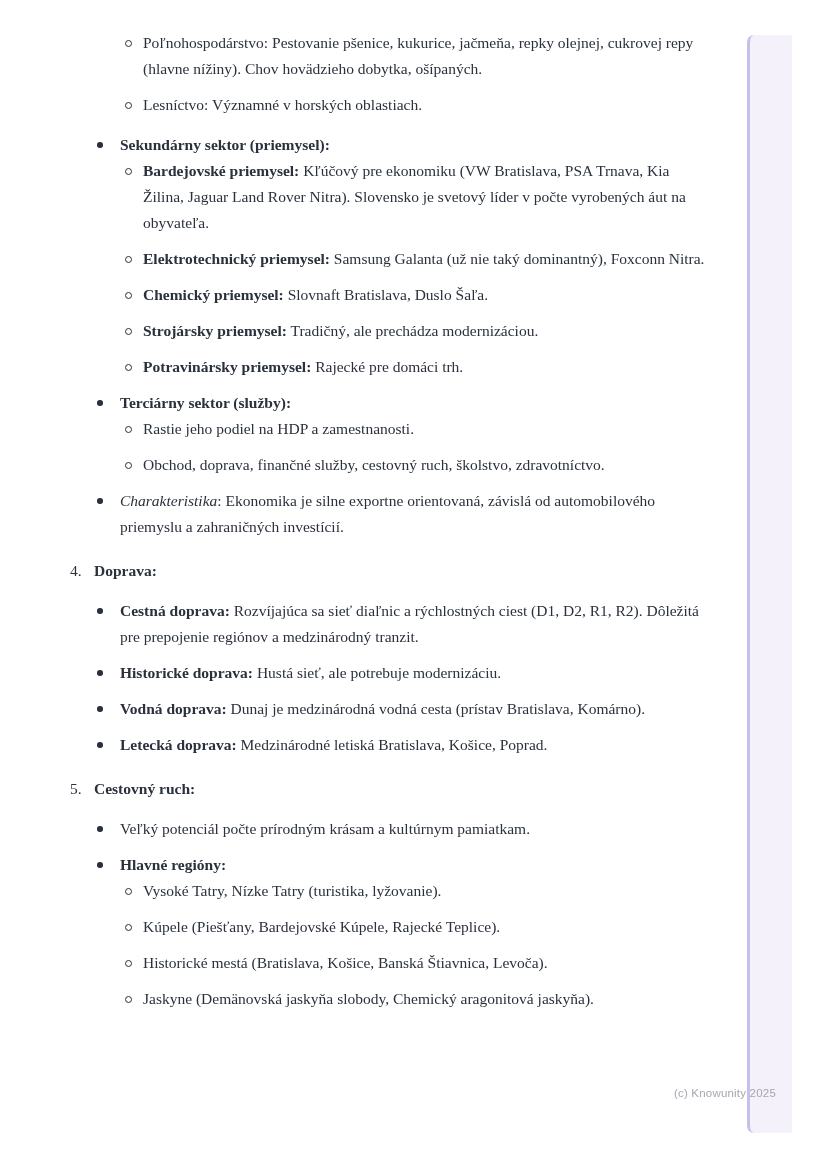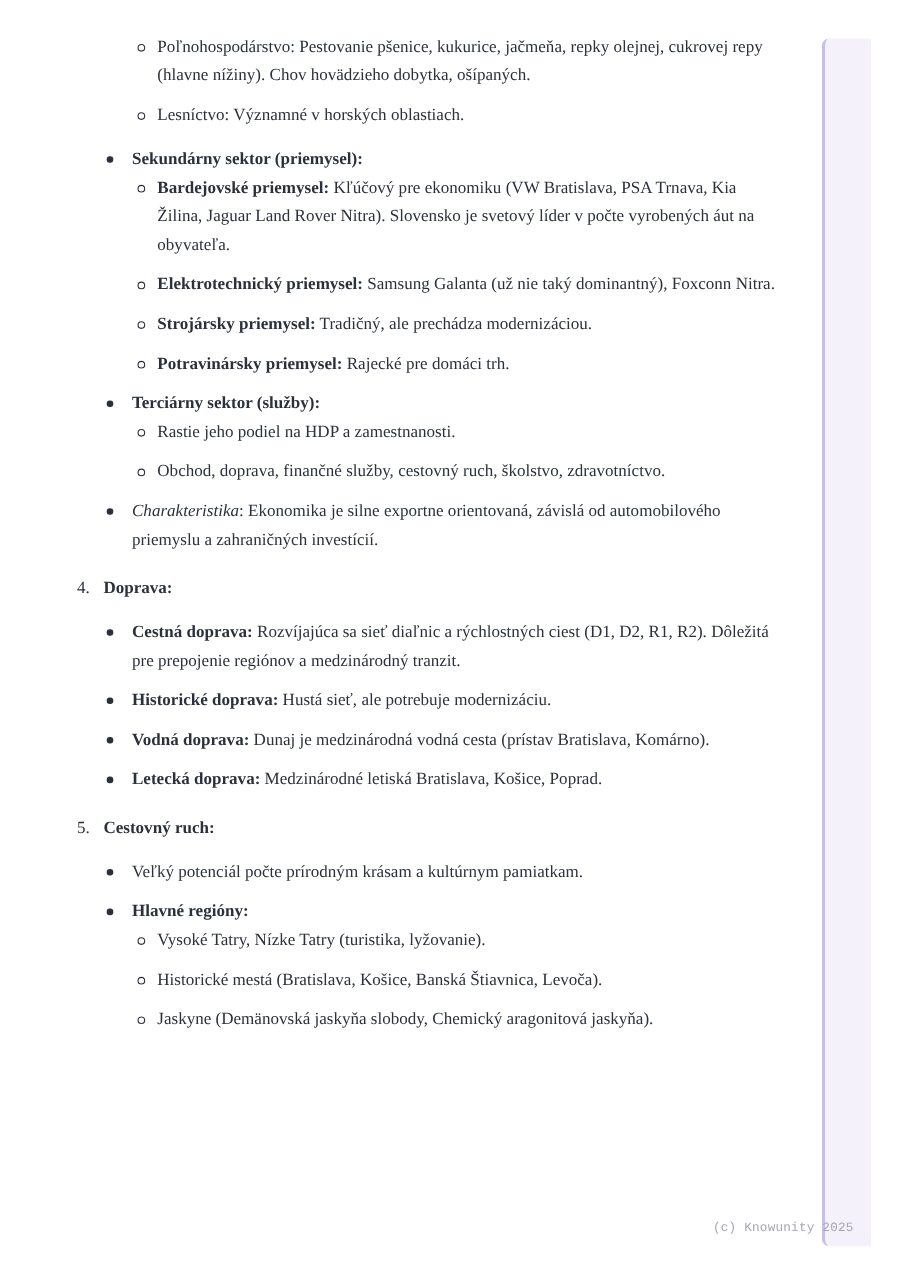--- a/index.html
+++ b/index.html
@@ -63,27 +63,26 @@
     width: 7px; height: 7px; border-radius: 50%;
     border: 1.5px solid #2a313c; box-sizing: border-box;
     background: transparent; margin-top: 9.5px;
   }
 
   .lead { font-weight: 700; }
   .lead.italic { font-weight: 400; font-style: italic; }
 
   .watermark {
     position: absolute;
-    right: 52px; top: 1109px;
+    right: 52px; top: 1086px;
     font-size: 11.5px;
     line-height: 15px;
     color: #a6a6b2;
     letter-spacing: 0.2px;
     z-index: 3;
-    font-family: Liberation Mono, monospace;
   }
 </style>
 </head>
 <body>
 
 <div class="page">
   <div class="strip"></div>
   <main class="doc" id="doc">
       <div class="ul block root-d1">
         <div class="li d1">
@@ -114,20 +113,26 @@
               <div class="li d1">
                 <span class="marker">
                   <span class="ring"></span>
                 </span>
                 <div class="li-body"><span class="lead">Elektrotechnický priemysel:</span><span class="txt"> Samsung Galanta (už nie taký dominantný), Foxconn Nitra.</span></div>
               </div>
               <div class="li d1">
                 <span class="marker">
                   <span class="ring"></span>
                 </span>
+                <div class="li-body"><span class="lead">Chemický priemysel:</span><span class="txt"> Slovnaft Bratislava, Duslo Šaľa.</span></div>
+              </div>
+              <div class="li d1">
+                <span class="marker">
+                  <span class="ring"></span>
+                </span>
                 <div class="li-body"><span class="lead">Strojársky priemysel:</span><span class="txt"> Tradičný, ale prechádza modernizáciou.</span></div>
               </div>
               <div class="li d1">
                 <span class="marker">
                   <span class="ring"></span>
                 </span>
                 <div class="li-body"><span class="lead">Potravinársky priemysel:</span><span class="txt"> Rajecké pre domáci trh.</span></div>
               </div>
             </div></div>
         </div>
@@ -209,20 +214,26 @@
                 <div class="li d1">
                   <span class="marker">
                     <span class="ring"></span>
                   </span>
                   <div class="li-body"><span class="txt">Vysoké Tatry, Nízke Tatry (turistika, lyžovanie).</span></div>
                 </div>
                 <div class="li d1">
                   <span class="marker">
                     <span class="ring"></span>
                   </span>
+                  <div class="li-body"><span class="txt">Kúpele (Piešťany, Bardejovské Kúpele, Rajecké Teplice).</span></div>
+                </div>
+                <div class="li d1">
+                  <span class="marker">
+                    <span class="ring"></span>
+                  </span>
                   <div class="li-body"><span class="txt">Historické mestá (Bratislava, Košice, Banská Štiavnica, Levoča).</span></div>
                 </div>
                 <div class="li d1">
                   <span class="marker">
                     <span class="ring"></span>
                   </span>
                   <div class="li-body"><span class="txt">Jaskyne (Demänovská jaskyňa slobody, Chemický aragonitová jaskyňa).</span></div>
                 </div>
               </div></div>
           </div>

